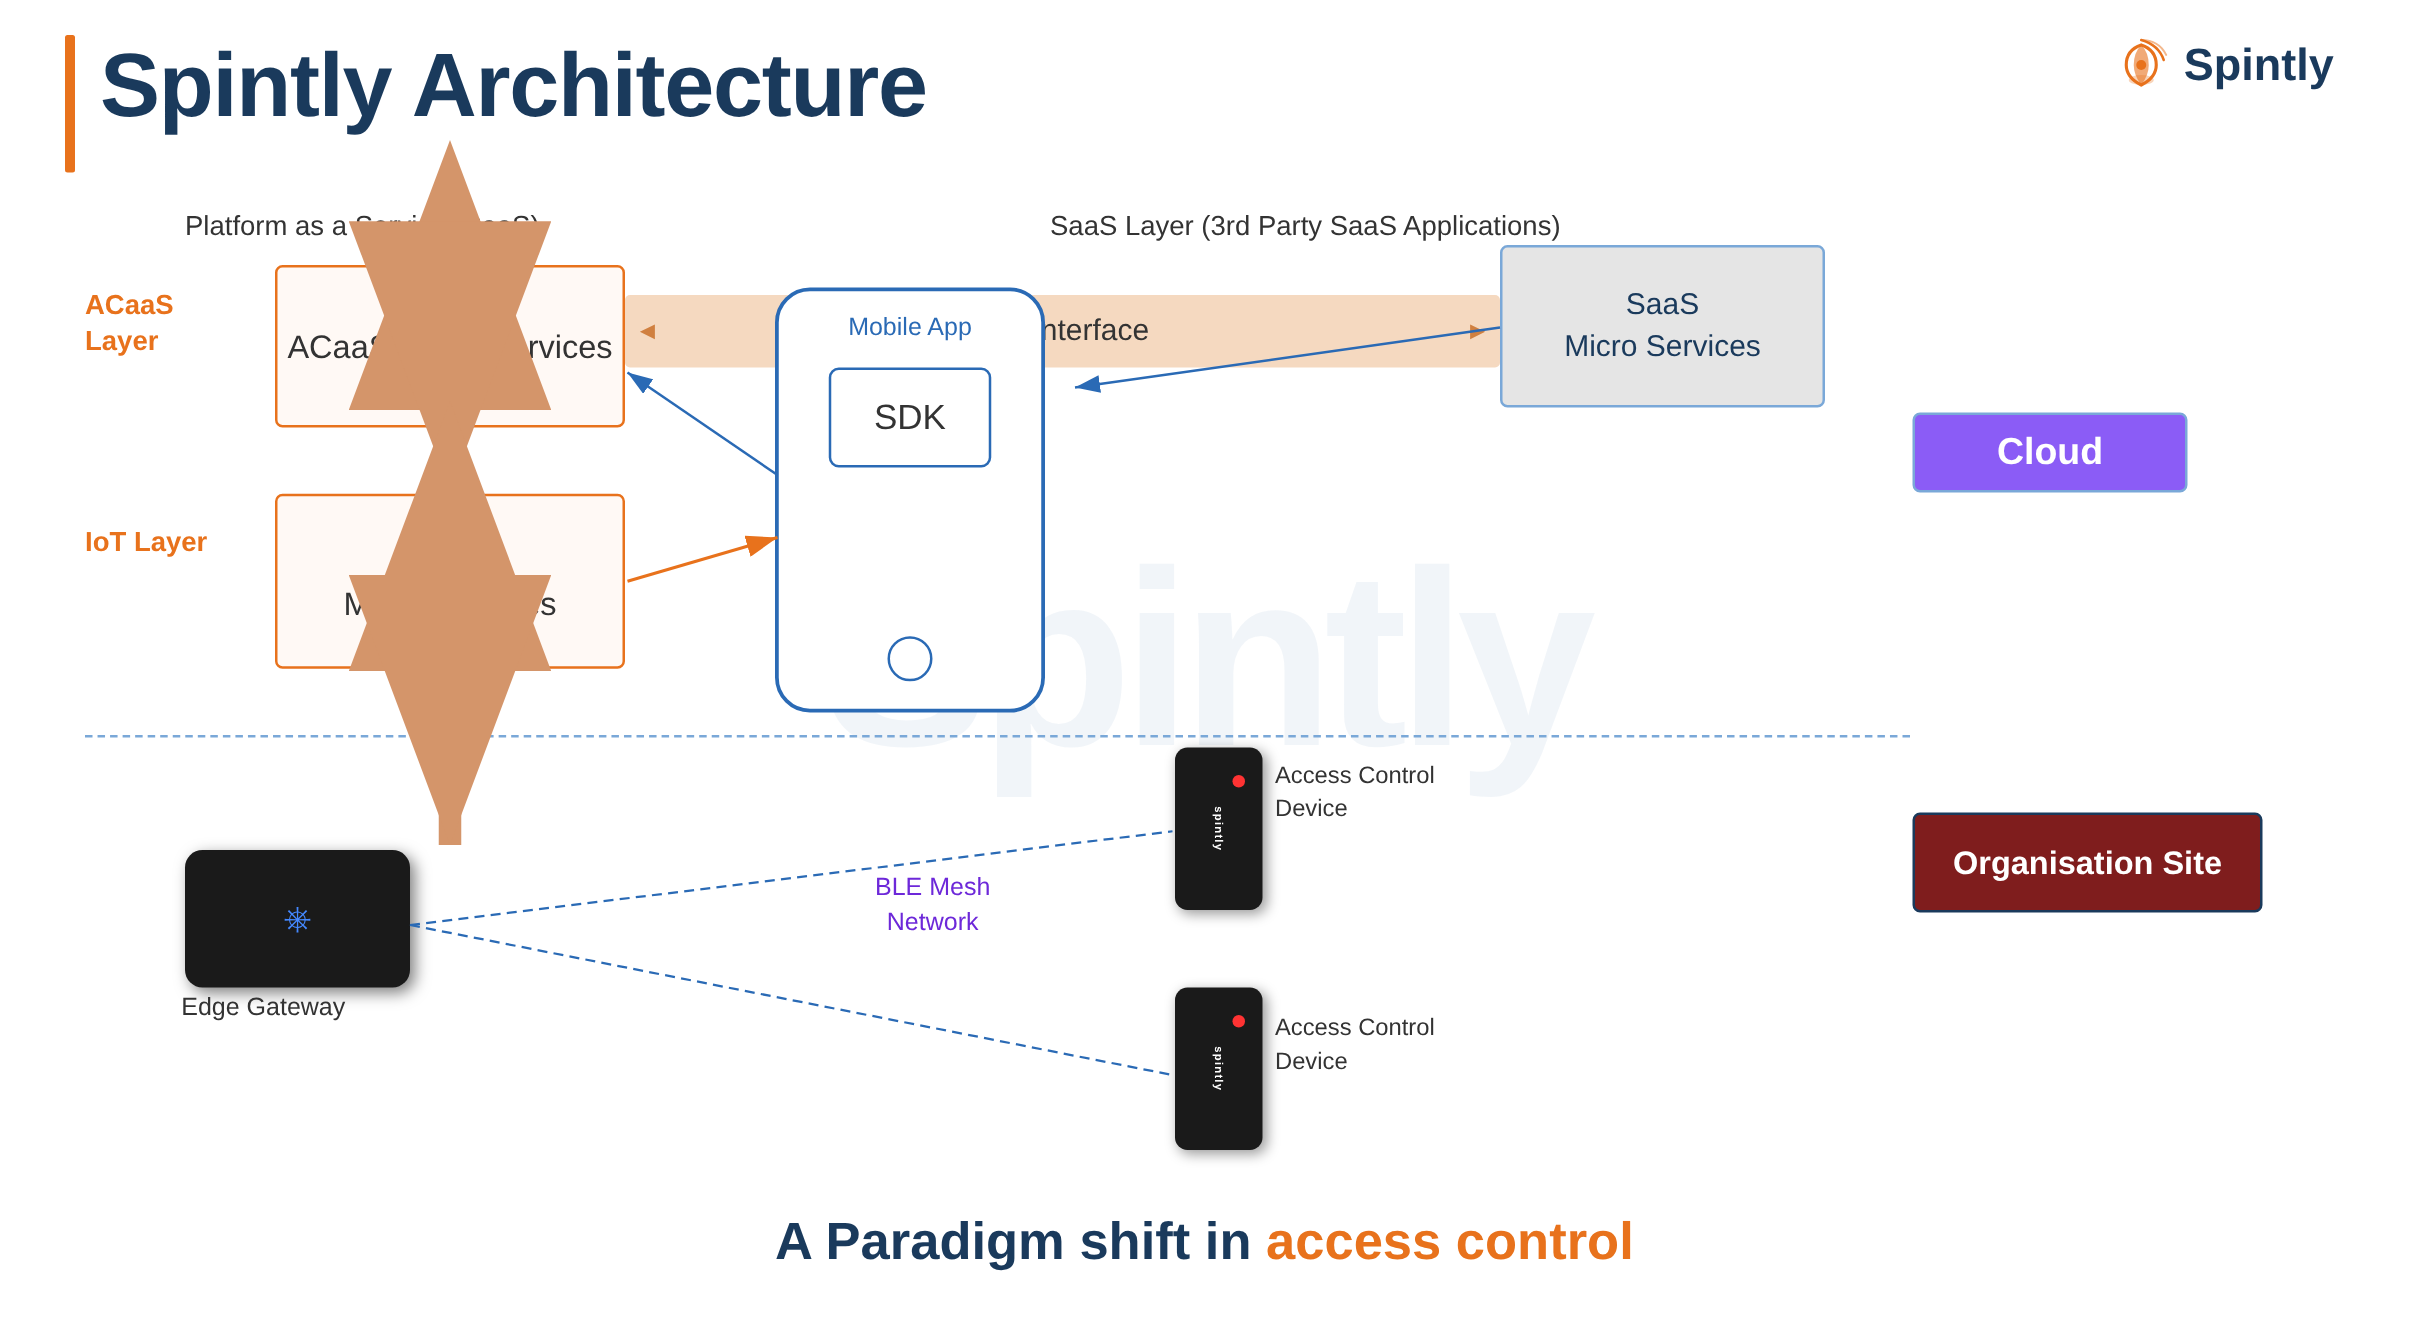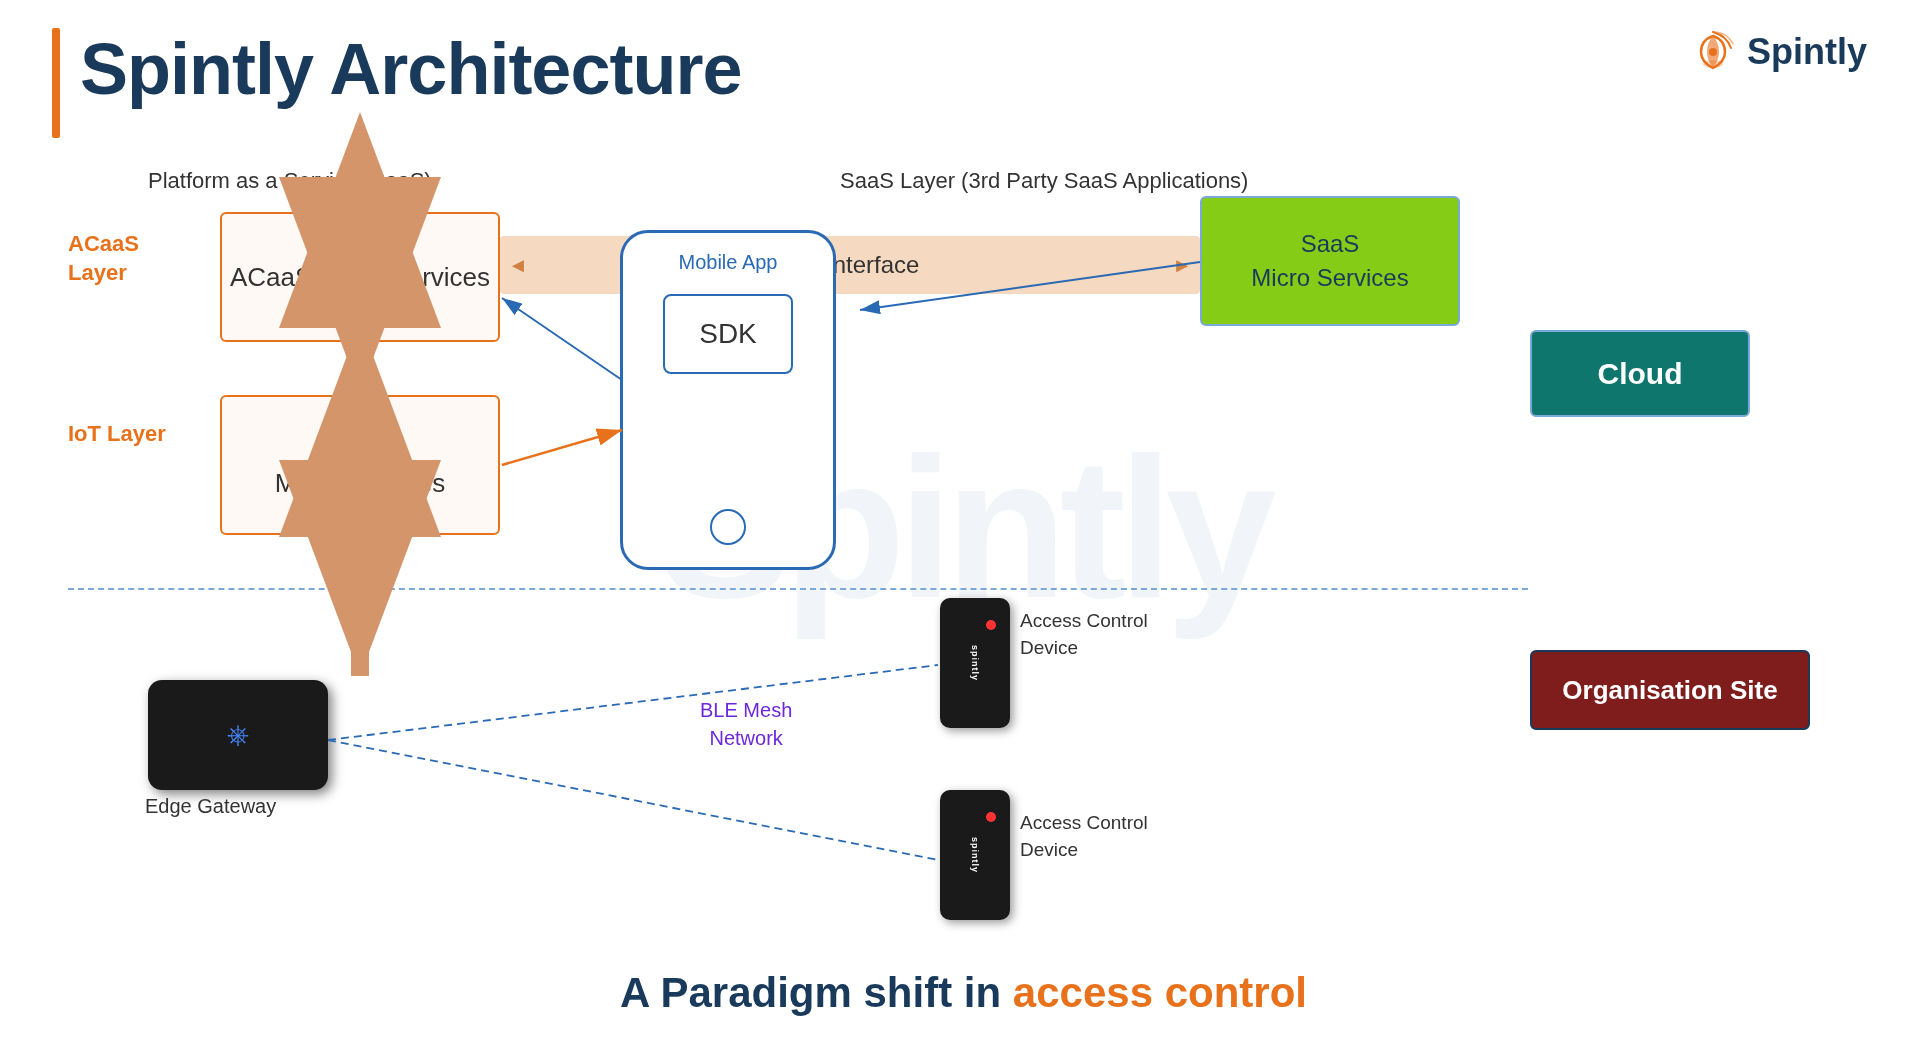--- a/index.html
+++ b/index.html
@@ -133,42 +133,42 @@
 
     
     .box-saas {
       position: absolute;
       left: 1200px;
       top: 196px;
       width: 260px;
       height: 130px;
       border: 2px solid #7aa8d8;
       border-radius: 6px;
-      background: #84cc16;
+      background: #e5e5e5;
       display: flex;
       align-items: center;
       justify-content: center;
       text-align: center;
     }
     .box-saas-text {
       font-size: 24px;
       color: #1a3a5c;
       line-height: 1.4;
     }
 
     
     .box-cloud {
       position: absolute;
       left: 1530px;
       top: 330px;
       width: 220px;
-      height: 87px;
+      height: 64px;
       border: 2px solid #7aa8d8;
       border-radius: 6px;
-      background: #0f766e;
+      background: #8b5cf6;
       display: flex;
       align-items: center;
       justify-content: center;
     }
     .box-cloud-text {
       font-size: 30px;
       color: #fff;
       font-weight: 600;
     }
 

